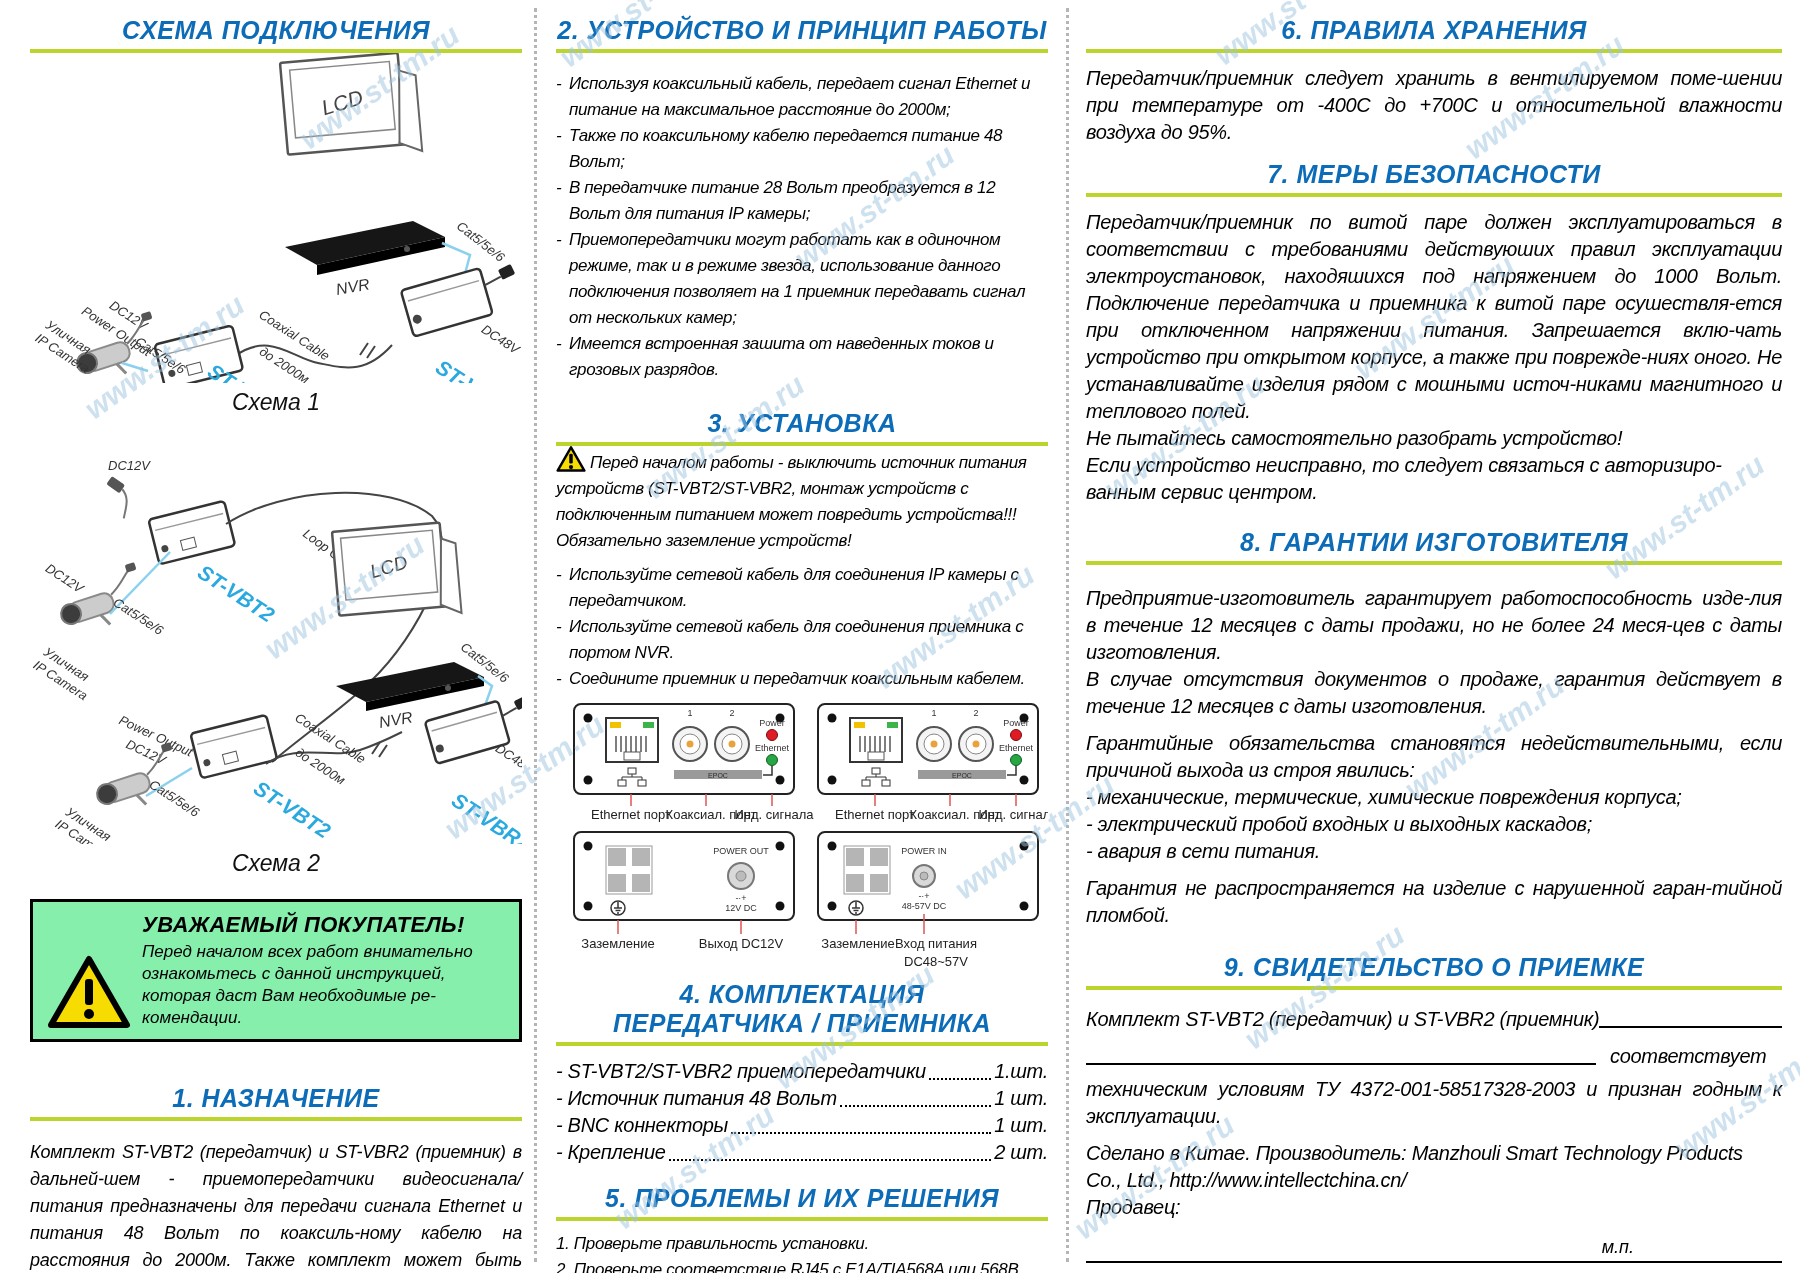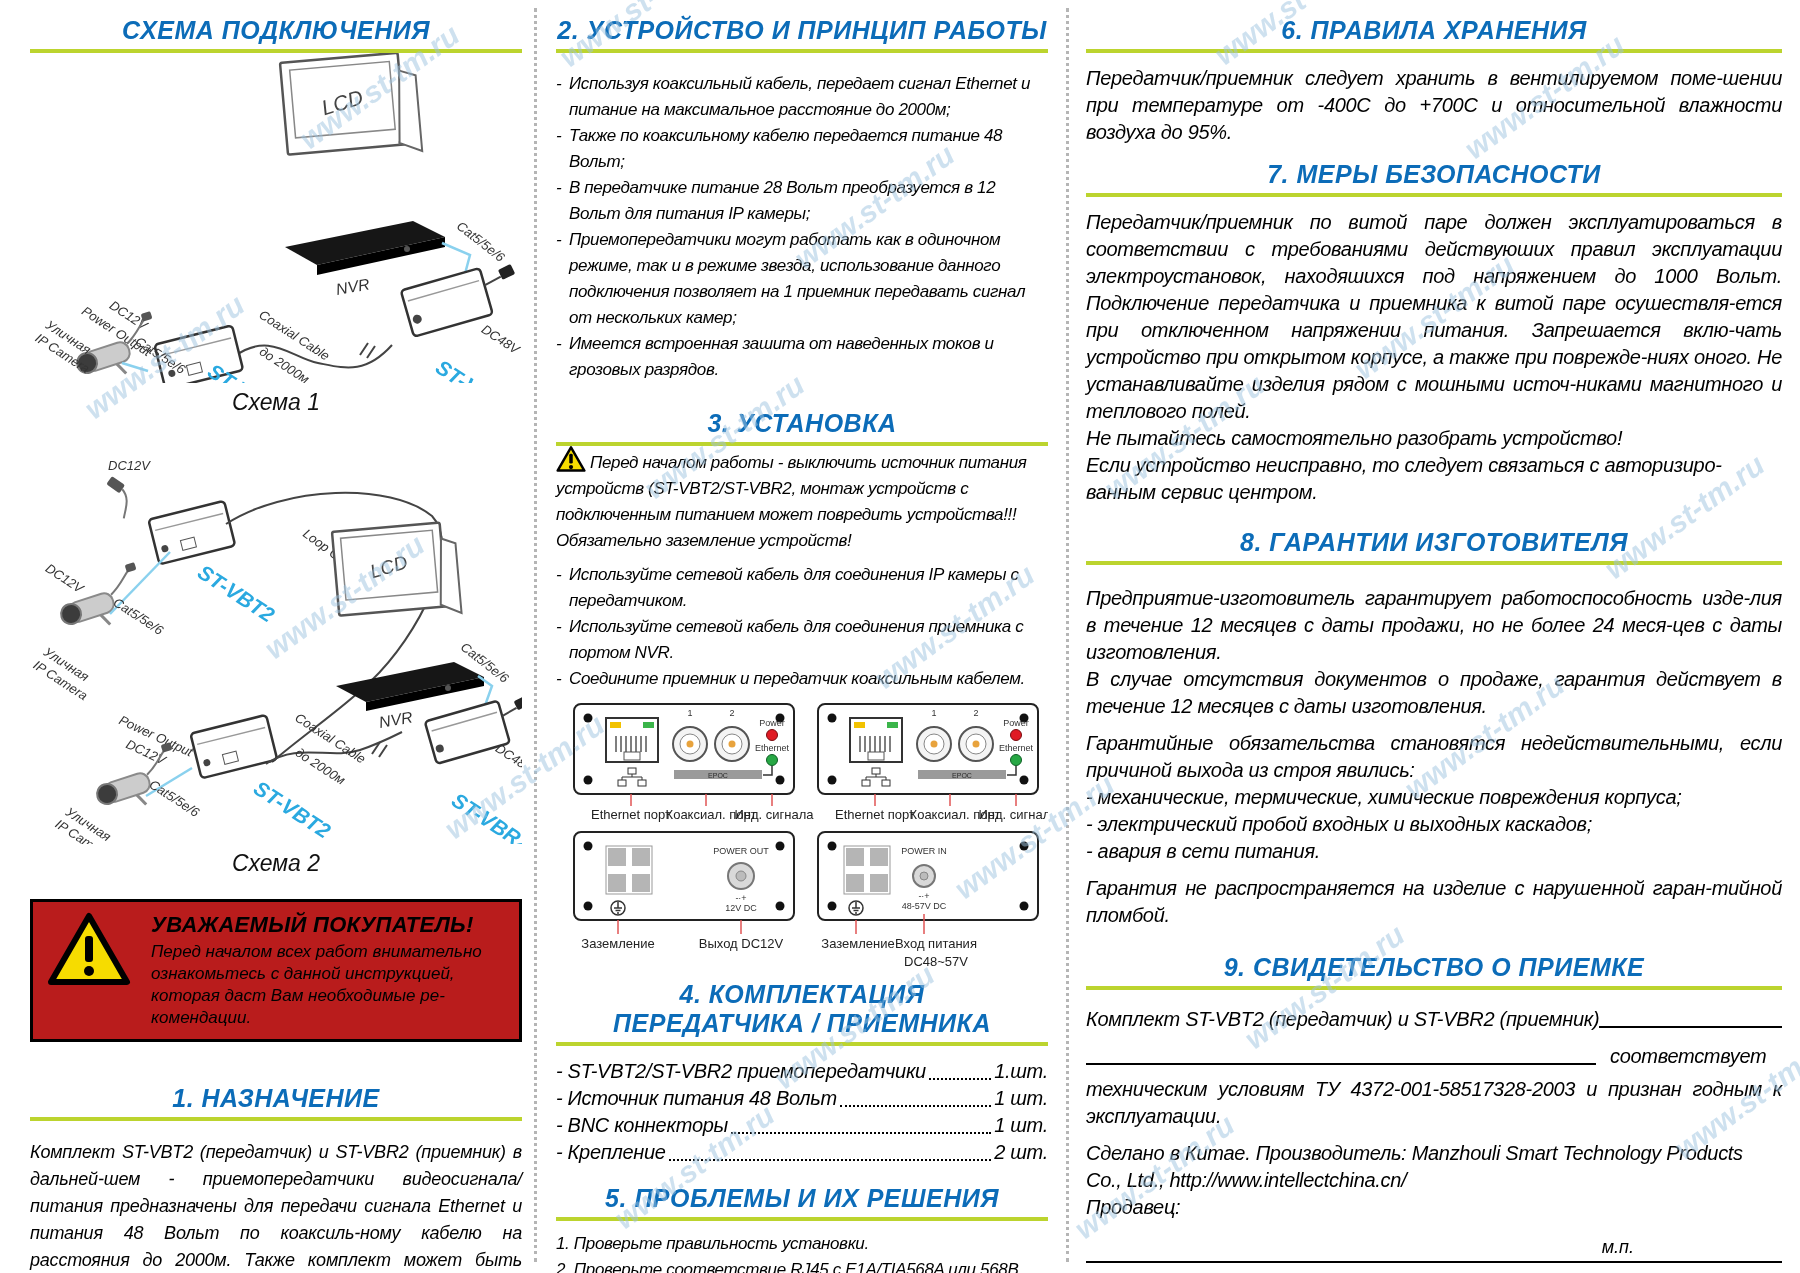--- a/index.html
+++ b/index.html
@@ -15,21 +15,21 @@
      white-space:nowrap;letter-spacing:.5px;}
   .rule{height:4px;background:#bcd42e;margin-top:4px;}
   .cap{font-size:23px;text-align:center;margin-top:2px;color:#111;}
   .para{font-size:18px;line-height:27px;text-align:justify;letter-spacing:-.2px;}
   .c2txt{font-size:17px;line-height:26px;letter-spacing:-.35px;}
   .bullet{display:flex;}
   .bullet .d{flex:none;width:13px;}
   .c3para{font-size:20px;line-height:27px;text-align:justify;letter-spacing:-.3px;}
   .kit{display:flex;align-items:flex-end;font-size:20px;line-height:27px;letter-spacing:-.3px;}
   .lead{flex:1;border-bottom:2px dotted #000;margin:0 3px 5px 3px;}
-  .warnbox{display:flex;align-items:flex-start;gap:20px;background:#b91c1c;border:3px solid #000;
+  .warnbox{display:flex;align-items:flex-end;gap:11px;background:#86efac;border:3px solid #000;
            padding:10px 14px;margin-top:22px;}
   .warnbox .wt{font-weight:bold;font-size:22px;letter-spacing:.3px;}
   .warnbox .wx{font-size:17px;line-height:22px;margin-top:3px;}
   .uline{border-bottom:2px solid #000;}
   .fill{flex:1;}
   .row{display:flex;align-items:flex-end;font-size:20px;letter-spacing:-.3px;}
   .wm{position:absolute;color:#9fc4e0;opacity:.5;font-weight:bold;font-style:italic;
       font-size:30px;transform:rotate(-36deg);white-space:nowrap;pointer-events:none;z-index:5;}
   svg text{font-family:"Liberation Sans",sans-serif;}
   .dgl{font-style:italic;fill:#333;font-size:13px;}

